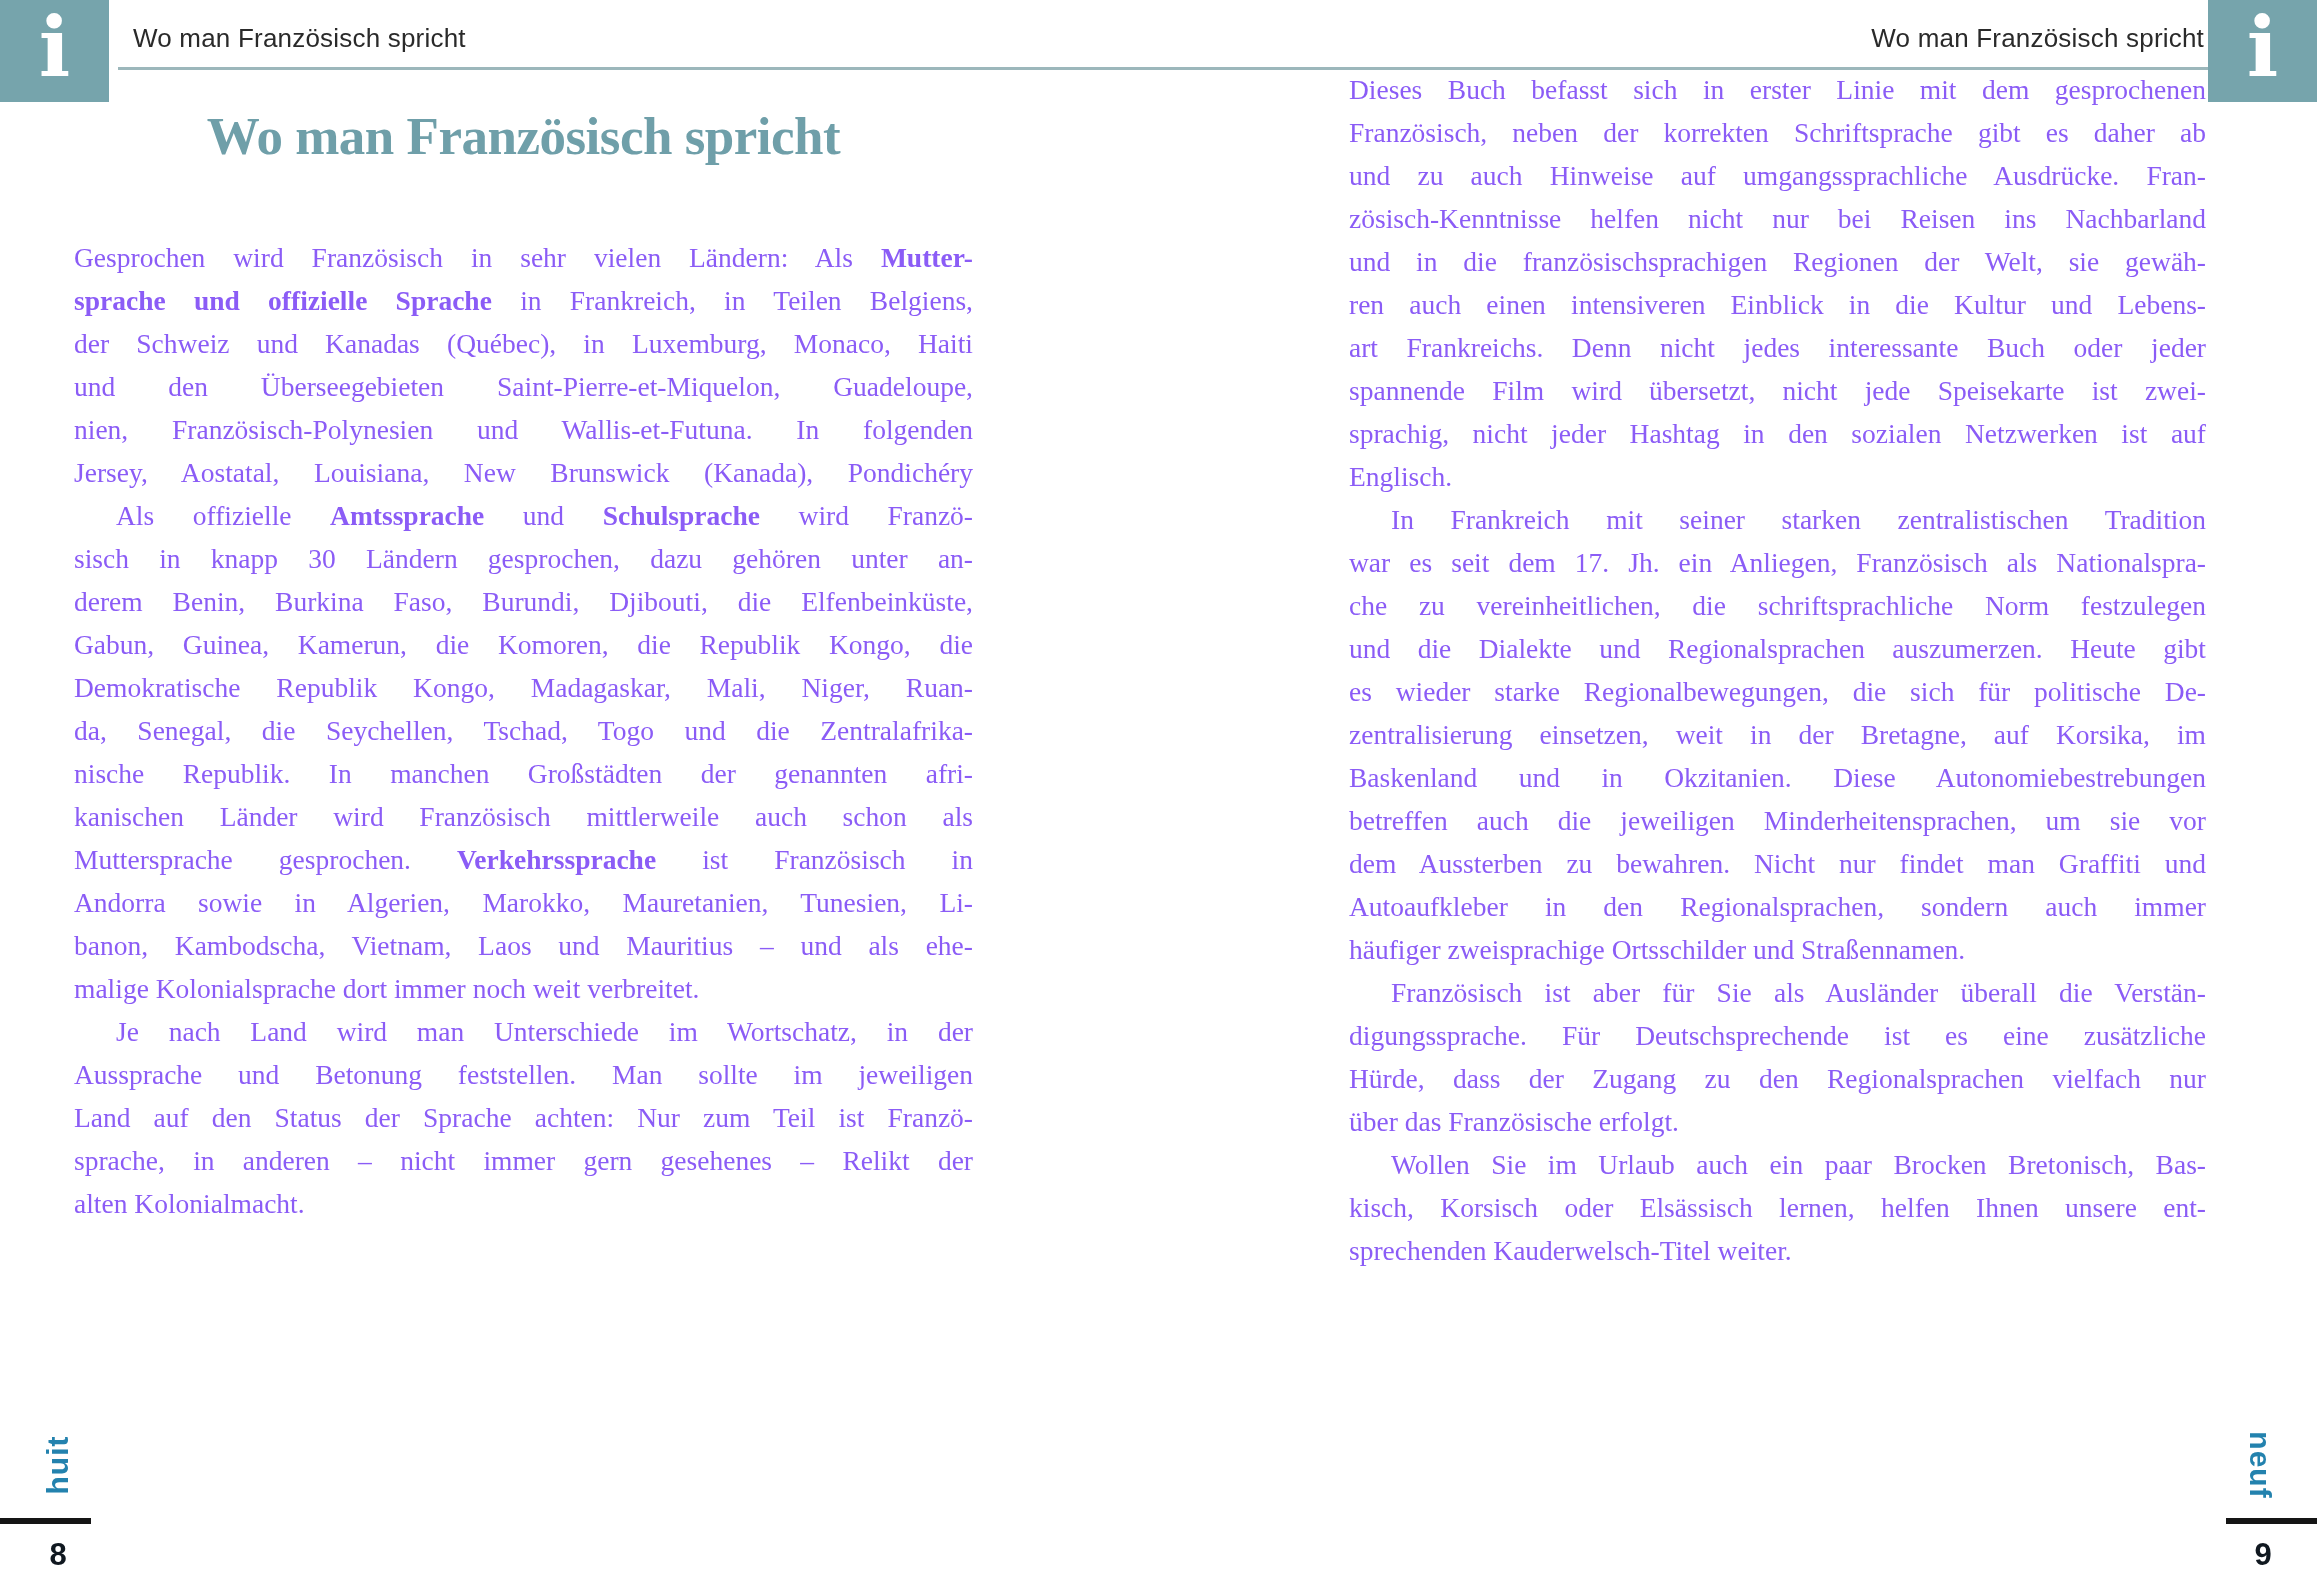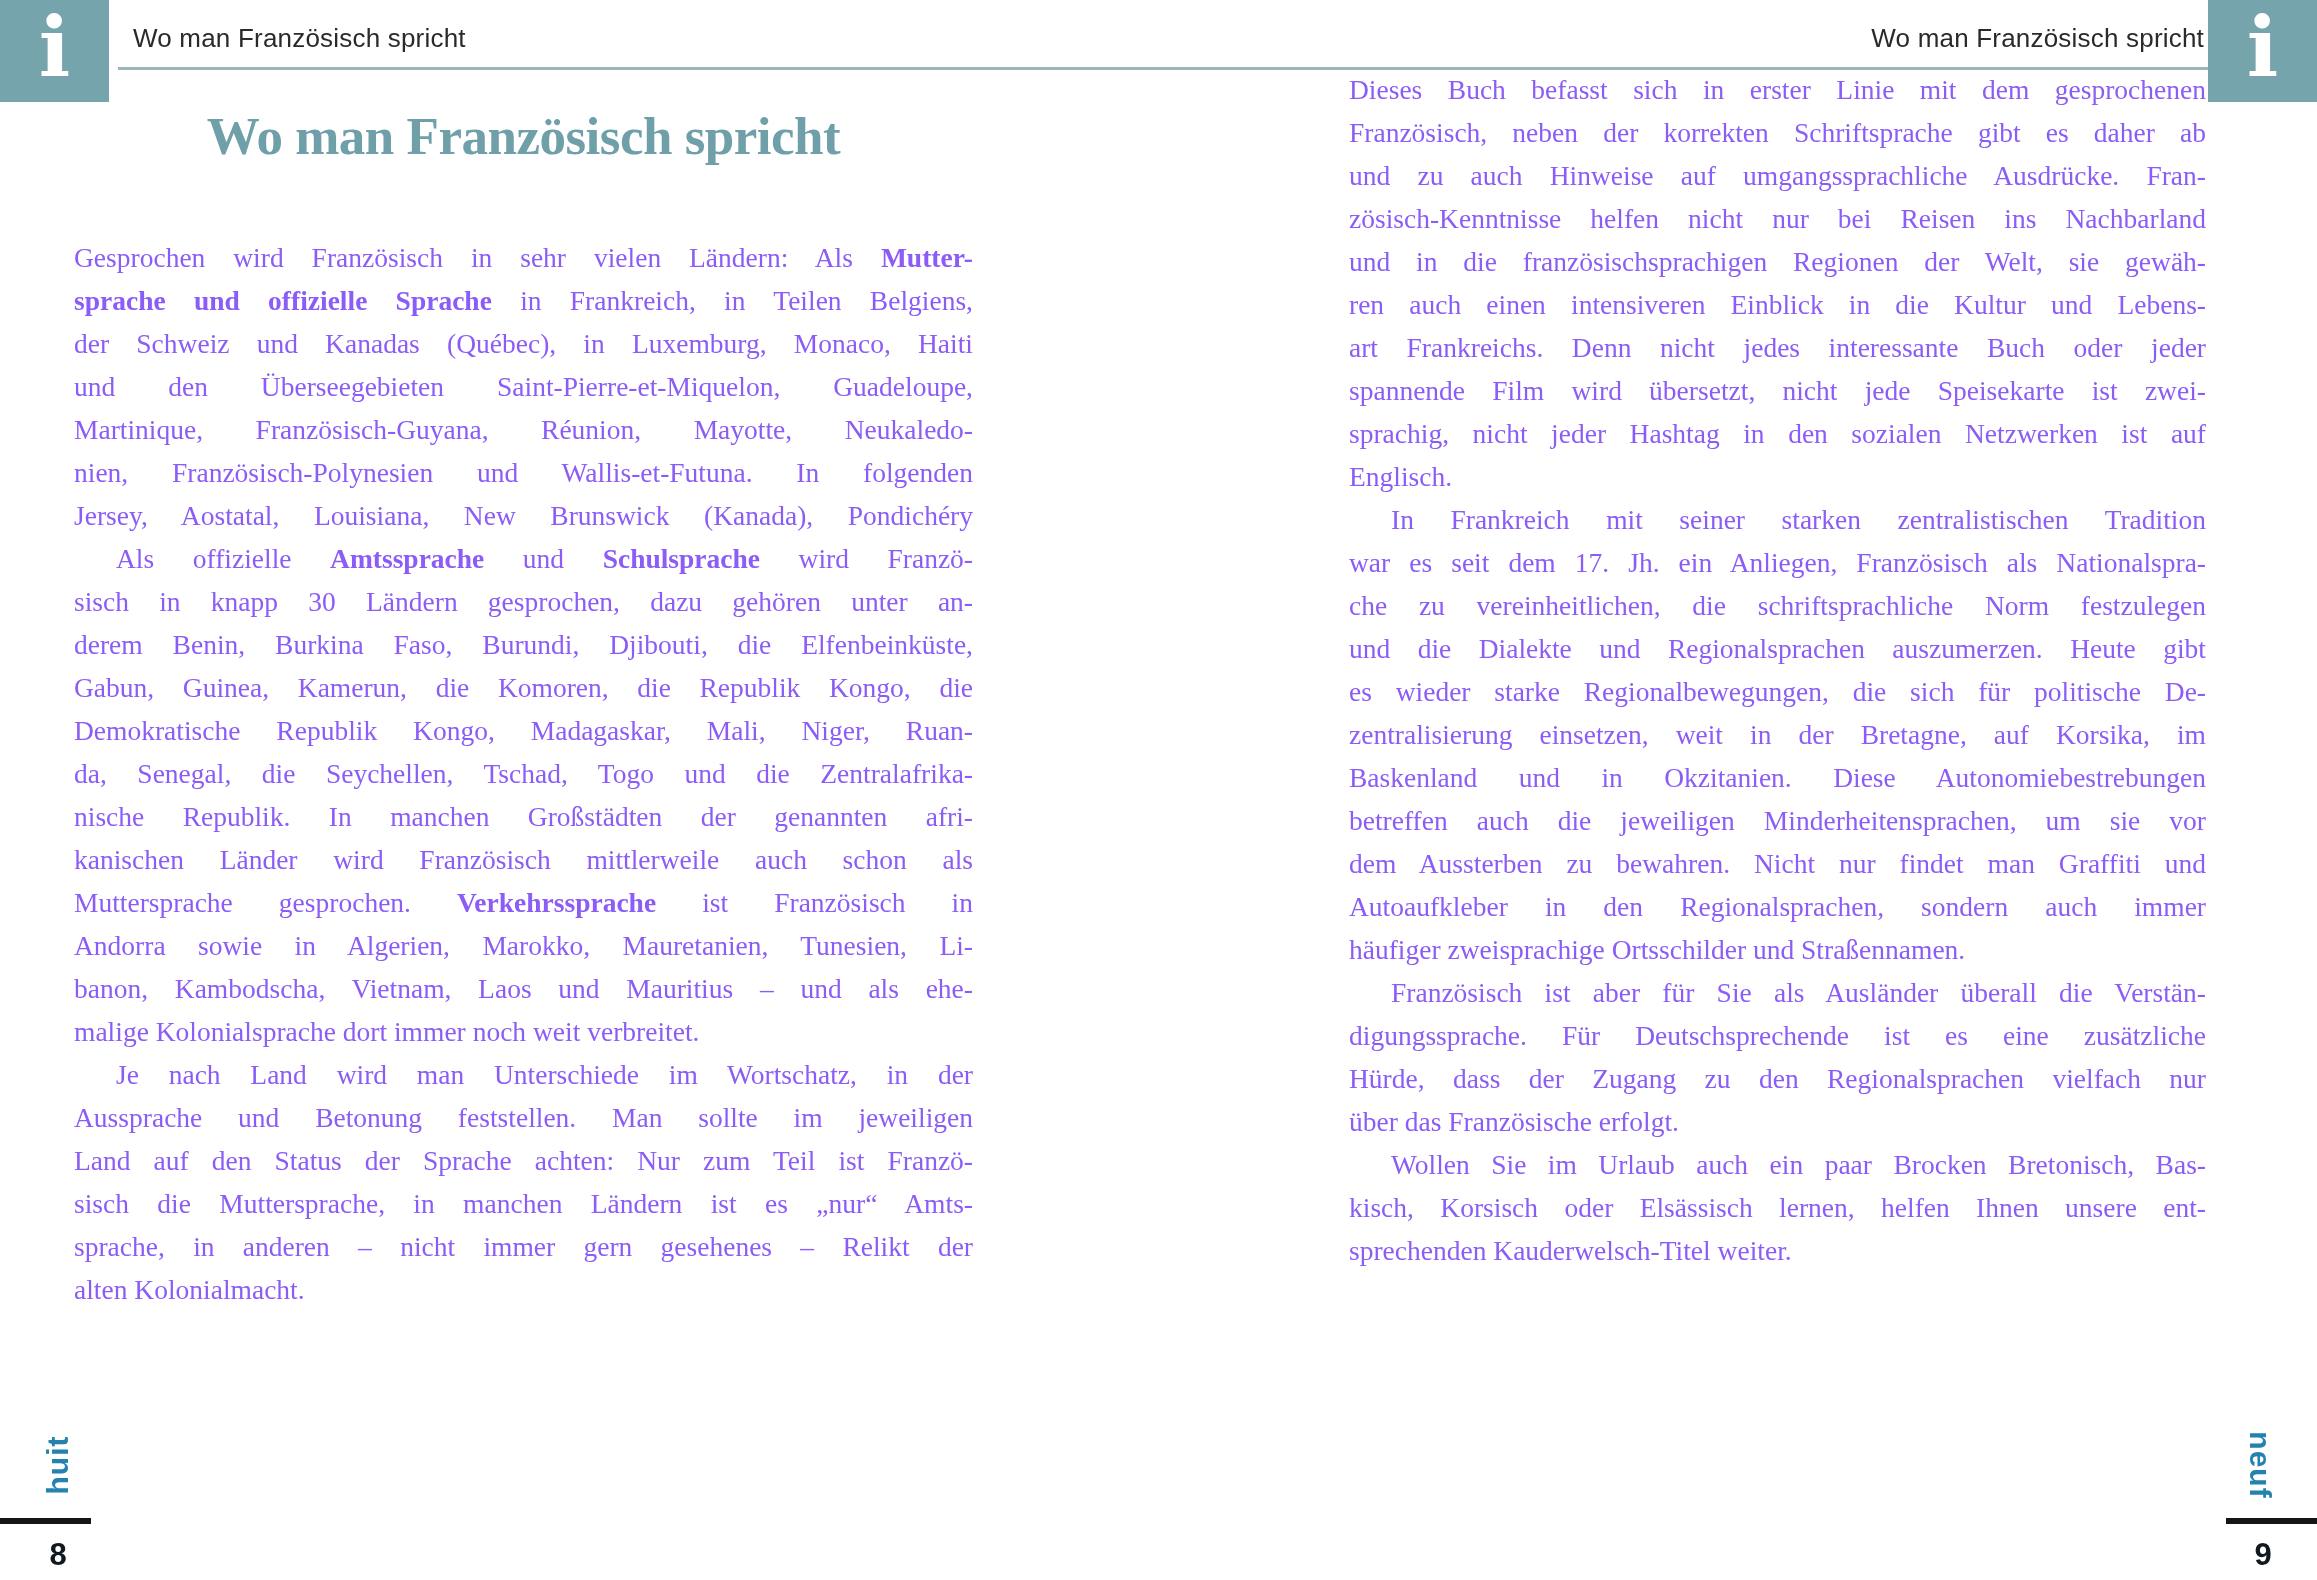--- a/index.html
+++ b/index.html
@@ -117,39 +117,37 @@
 <div class="abs running-head" id="running-head-left">Wo man Französisch spricht</div>
 <div class="abs head-rule" id="head-rule-left"></div>
 
 <h1 class="abs" id="chapter-title" style="margin:0;">Wo man Französisch spricht</h1>
 
 <div class="abs body-col" id="body-left">
     <div class="line">Gesprochen wird Französisch in sehr vielen Ländern: Als <b>Mutter-</b></div>
     <div class="line"><b>sprache und offizielle Sprache</b> in Frankreich, in Teilen Belgiens,</div>
     <div class="line">der Schweiz und Kanadas (Québec), in Luxemburg, Monaco, Haiti</div>
     <div class="line">und den Überseegebieten Saint-Pierre-et-Miquelon, Guadeloupe,</div>
-    <div class="line">Martinique, Französisch-Guyana, Réunion, Mayotte, Neukaledo-</div>
     <div class="line">nien, Französisch-Polynesien und Wallis-et-Futuna. In folgenden</div>
     <div class="line">Jersey, Aostatal, Louisiana, New Brunswick (Kanada), Pondichéry</div>
     <div class="line indent">Als offizielle <b>Amtssprache</b> und <b>Schulsprache</b> wird Franzö-</div>
     <div class="line">sisch in knapp 30 Ländern gesprochen, dazu gehören unter an-</div>
     <div class="line">derem Benin, Burkina Faso, Burundi, Djibouti, die Elfenbeinküste,</div>
     <div class="line">Gabun, Guinea, Kamerun, die Komoren, die Republik Kongo, die</div>
     <div class="line">Demokratische Republik Kongo, Madagaskar, Mali, Niger, Ruan-</div>
     <div class="line">da, Senegal, die Seychellen, Tschad, Togo und die Zentralafrika-</div>
     <div class="line">nische Republik. In manchen Großstädten der genannten afri-</div>
     <div class="line">kanischen Länder wird Französisch mittlerweile auch schon als</div>
     <div class="line">Muttersprache gesprochen. <b>Verkehrssprache</b> ist Französisch in</div>
     <div class="line">Andorra sowie in Algerien, Marokko, Mauretanien, Tunesien, Li-</div>
     <div class="line">banon, Kambodscha, Vietnam, Laos und Mauritius – und als ehe-</div>
     <div class="line para-end">malige Kolonialsprache dort immer noch weit verbreitet.</div>
     <div class="line indent">Je nach Land wird man Unterschiede im Wortschatz, in der</div>
     <div class="line">Aussprache und Betonung feststellen. Man sollte im jeweiligen</div>
     <div class="line">Land auf den Status der Sprache achten: Nur zum Teil ist Franzö-</div>
-    <div class="line">sisch die Muttersprache, in manchen Ländern ist es „nur“ Amts-</div>
     <div class="line">sprache, in anderen – nicht immer gern gesehenes – Relikt der</div>
     <div class="line para-end">alten Kolonialmacht.</div>
   </div>
 
 <div class="abs footer-word-box" id="footer-word-left-box">
   <span class="footer-word">huit</span>
 </div>
 <div class="abs footer-rule" id="footer-rule-left"></div>
 <div class="abs page-number" id="page-number-left">8</div>
 

